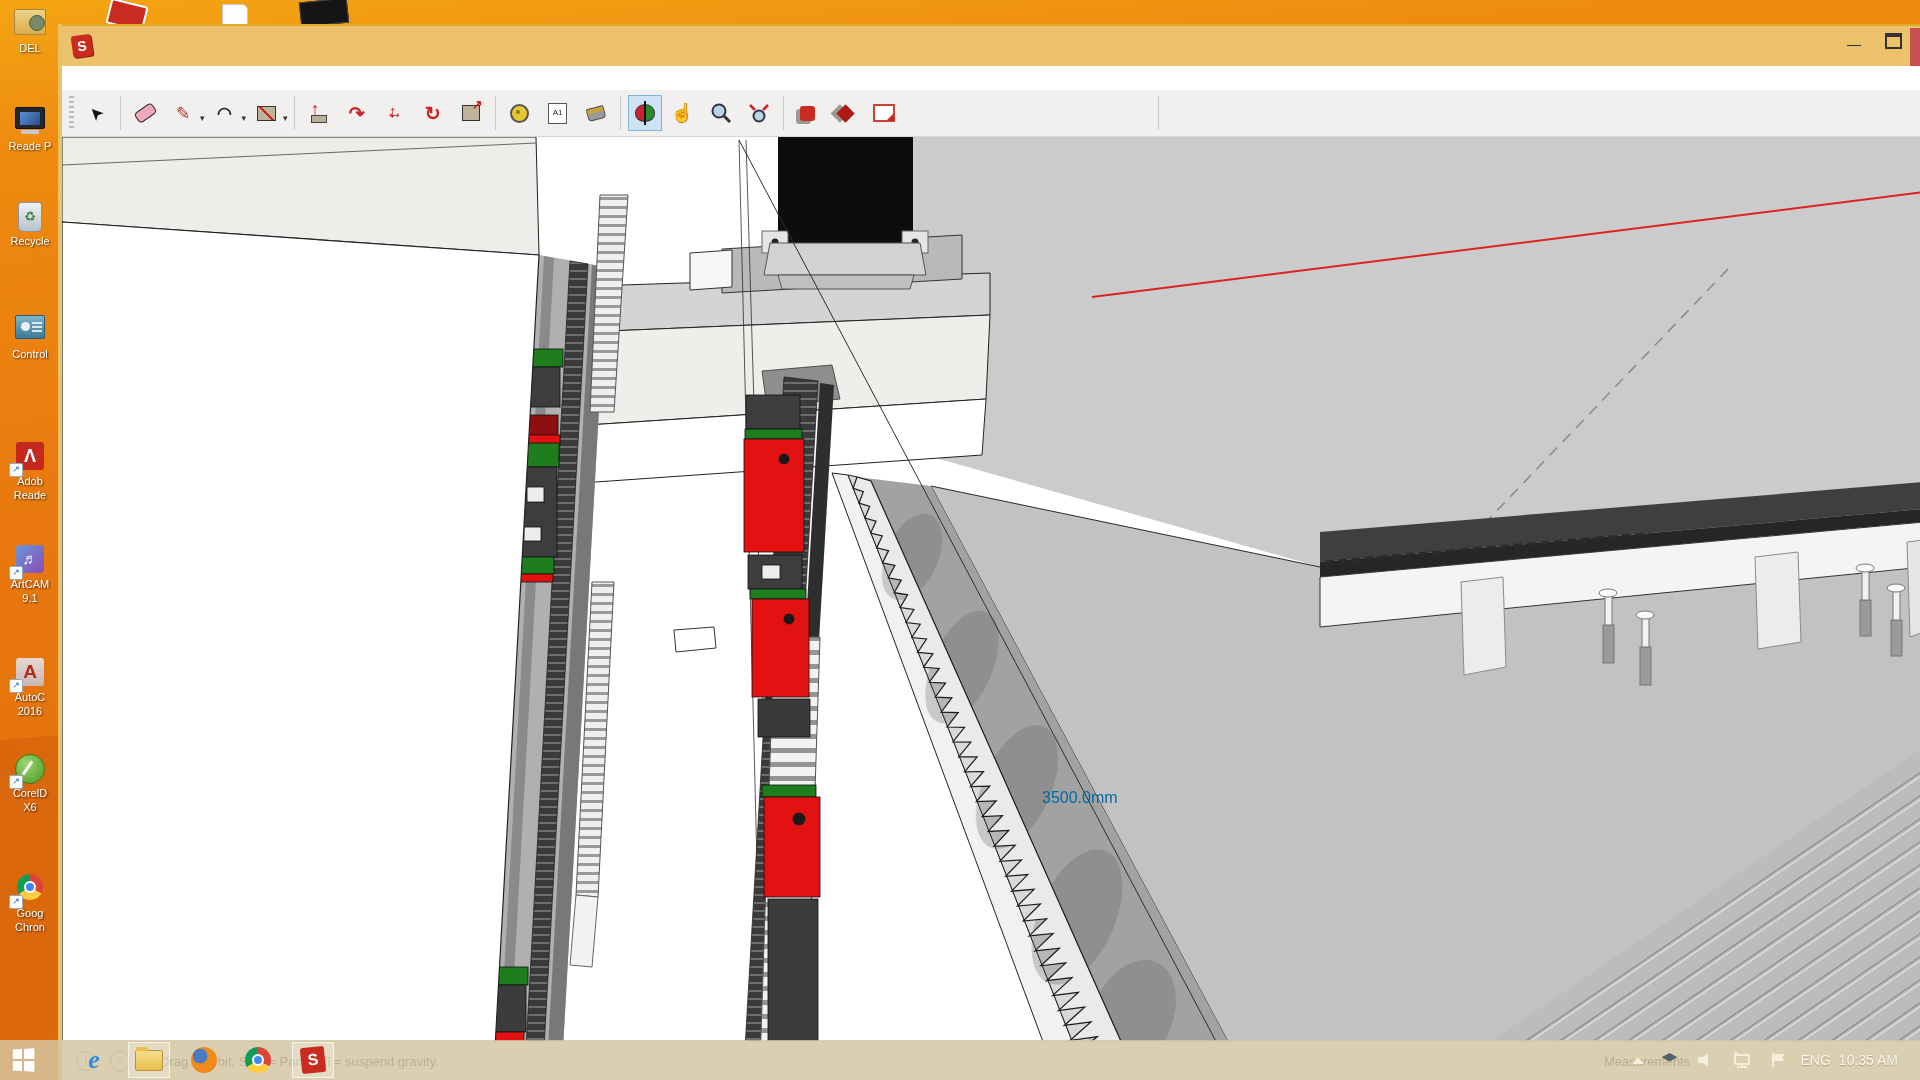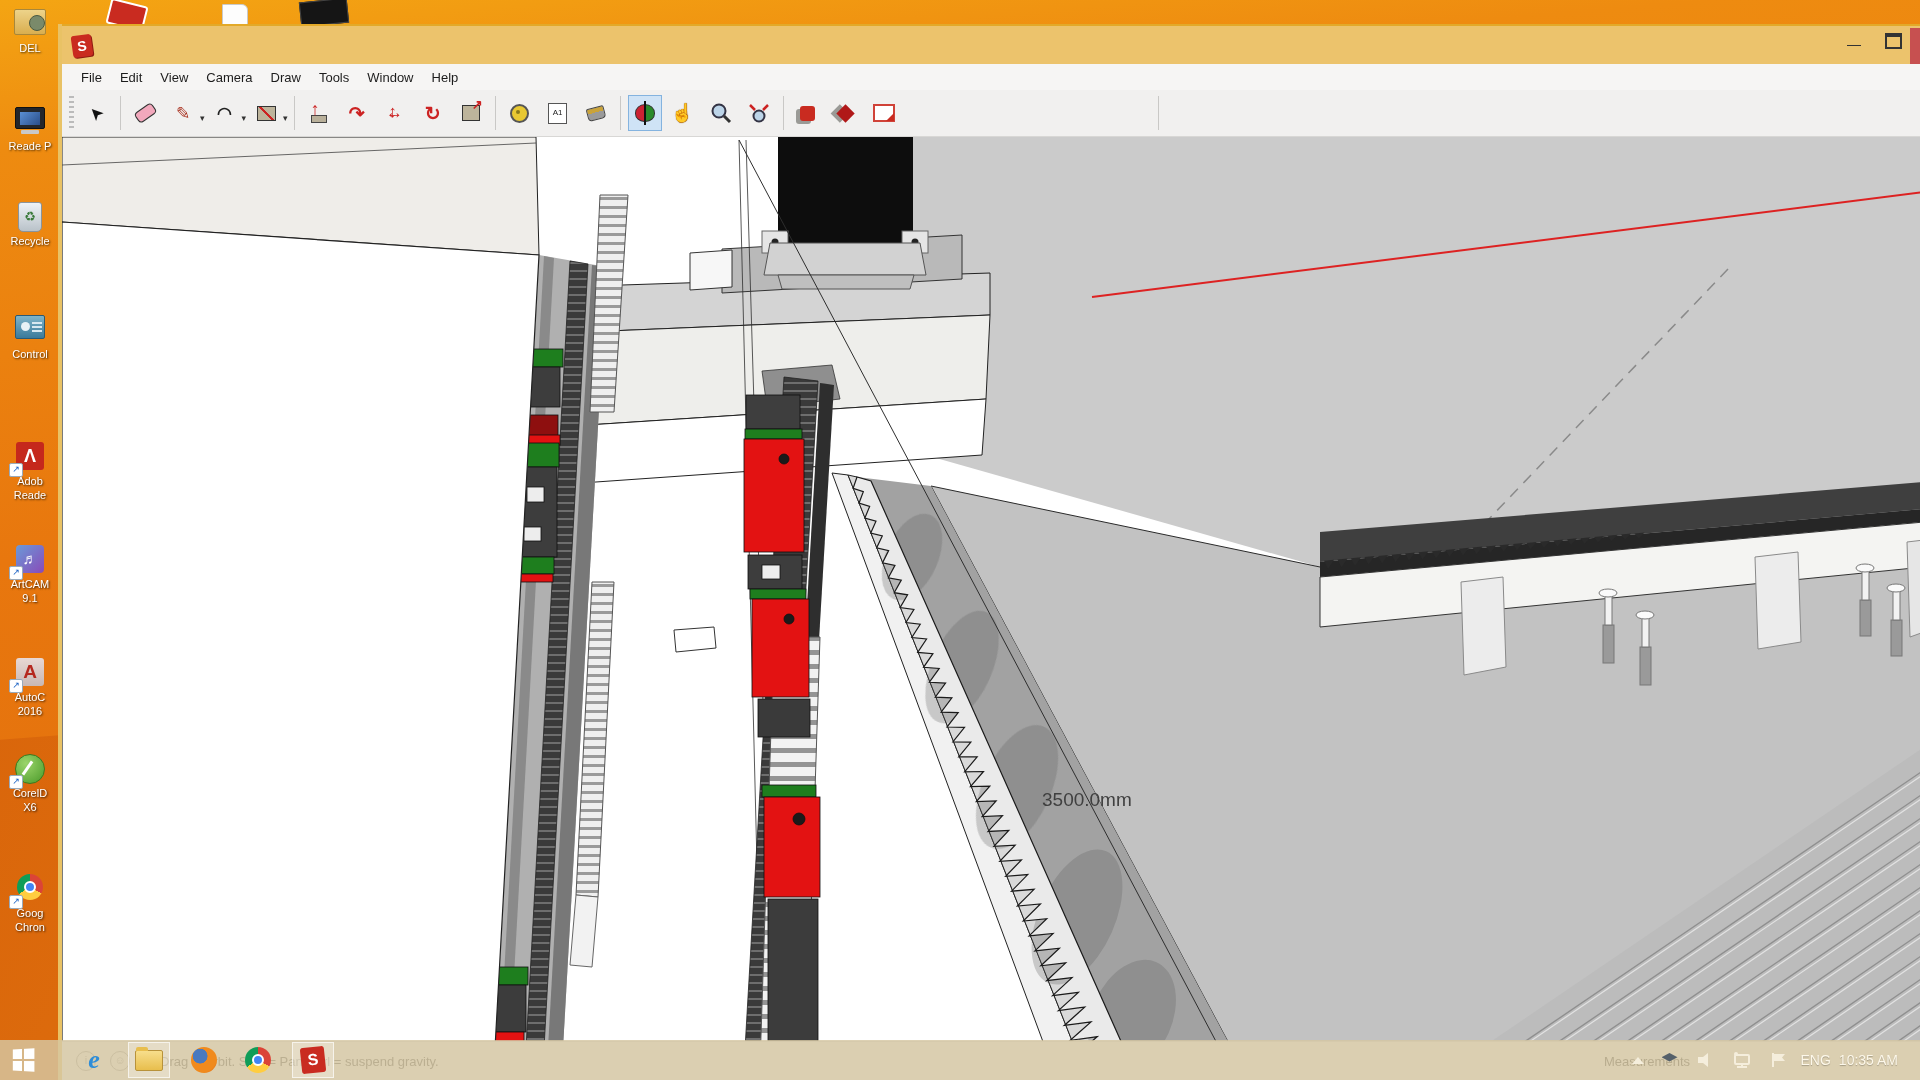--- a/index.html
+++ b/index.html
@@ -62,21 +62,21 @@
   .g-orbit{width:18px;height:16px;border-radius:50% 50% 46% 46%;
     background:linear-gradient(90deg,#C23 49%,#2A8A2A 51%);position:relative;border:1px solid #333;}
   .g-orbit:after{content:"";position:absolute;left:8px;top:-4px;width:2px;height:24px;background:#111;}
   .g-pan{font-size:18px;color:#E6C193;text-shadow:0 0 1px #6a4a1a;}
   .g-wh1{width:15px;height:15px;background:#C92B20;border-radius:3px;box-shadow:-4px 3px 0 #9a9a96;}
   .g-wh2{width:13px;height:13px;background:#B01818;transform:rotate(45deg);box-shadow:-4px 4px 0 #9a9a96;}
   .g-wh3{width:18px;height:14px;background:#fff;border:2px solid #D04238;position:relative;}
   .g-wh3:after{content:"";position:absolute;right:-1px;bottom:-1px;border-left:8px solid transparent;border-bottom:8px solid #C92B20;}
   
   #viewport{position:absolute;left:0;right:0;top:113px;bottom:38px;background:#fff;overflow:hidden;}
-  #dimlabel{position:absolute;left:980px;top:652px;font-size:19px;color:#404040;}
+  #dimlabel{position:absolute;left:980px;top:652px;font-size:16px;color:#0369a1;}
   
   #statusbar{position:absolute;left:0;right:0;bottom:0;height:38px;background:#F0F0F0;
     border-top:1px solid #D5D5D5;display:flex;align-items:center;color:#444;font-size:13px;}
   .sico{width:18px;height:18px;border:1.5px solid #9a9a9a;border-radius:50%;margin-left:14px;
     color:#9a9a9a;font-size:11px;line-height:17px;text-align:center;}
   #statushint{margin-left:30px;}
   #measure{margin-left:auto;margin-right:230px;color:#333;}
   
   #taskbar{position:absolute;left:0;right:0;bottom:0;height:40px;
     background:rgba(213,199,162,0.82);display:flex;align-items:center;z-index:50;}
@@ -195,30 +195,20 @@
 
 <div id="win">
 
   <div id="titlebar">
     <div class="skp-logo">S</div>
     <div class="wbtn" id="btn-min">—</div>
     <div class="wbtn" id="btn-max"><i></i></div>
     <div class="wbtn" id="btn-close"></div>
   </div>
 
-  <div id="menubar">
-    <span class="mitem">File</span>
-    <span class="mitem">Edit</span>
-    <span class="mitem">View</span>
-    <span class="mitem">Camera</span>
-    <span class="mitem">Draw</span>
-    <span class="mitem">Tools</span>
-    <span class="mitem">Window</span>
-    <span class="mitem">Help</span>
-  </div>
 
   <div id="toolbar">
     <div class="grip"></div>
     <div class="tool">
         <span class="g-select">➤</span>
       </div>
     <div class="tsep"></div>
     <div class="tool">
         <span class="g-eraser"></span>
       </div>

